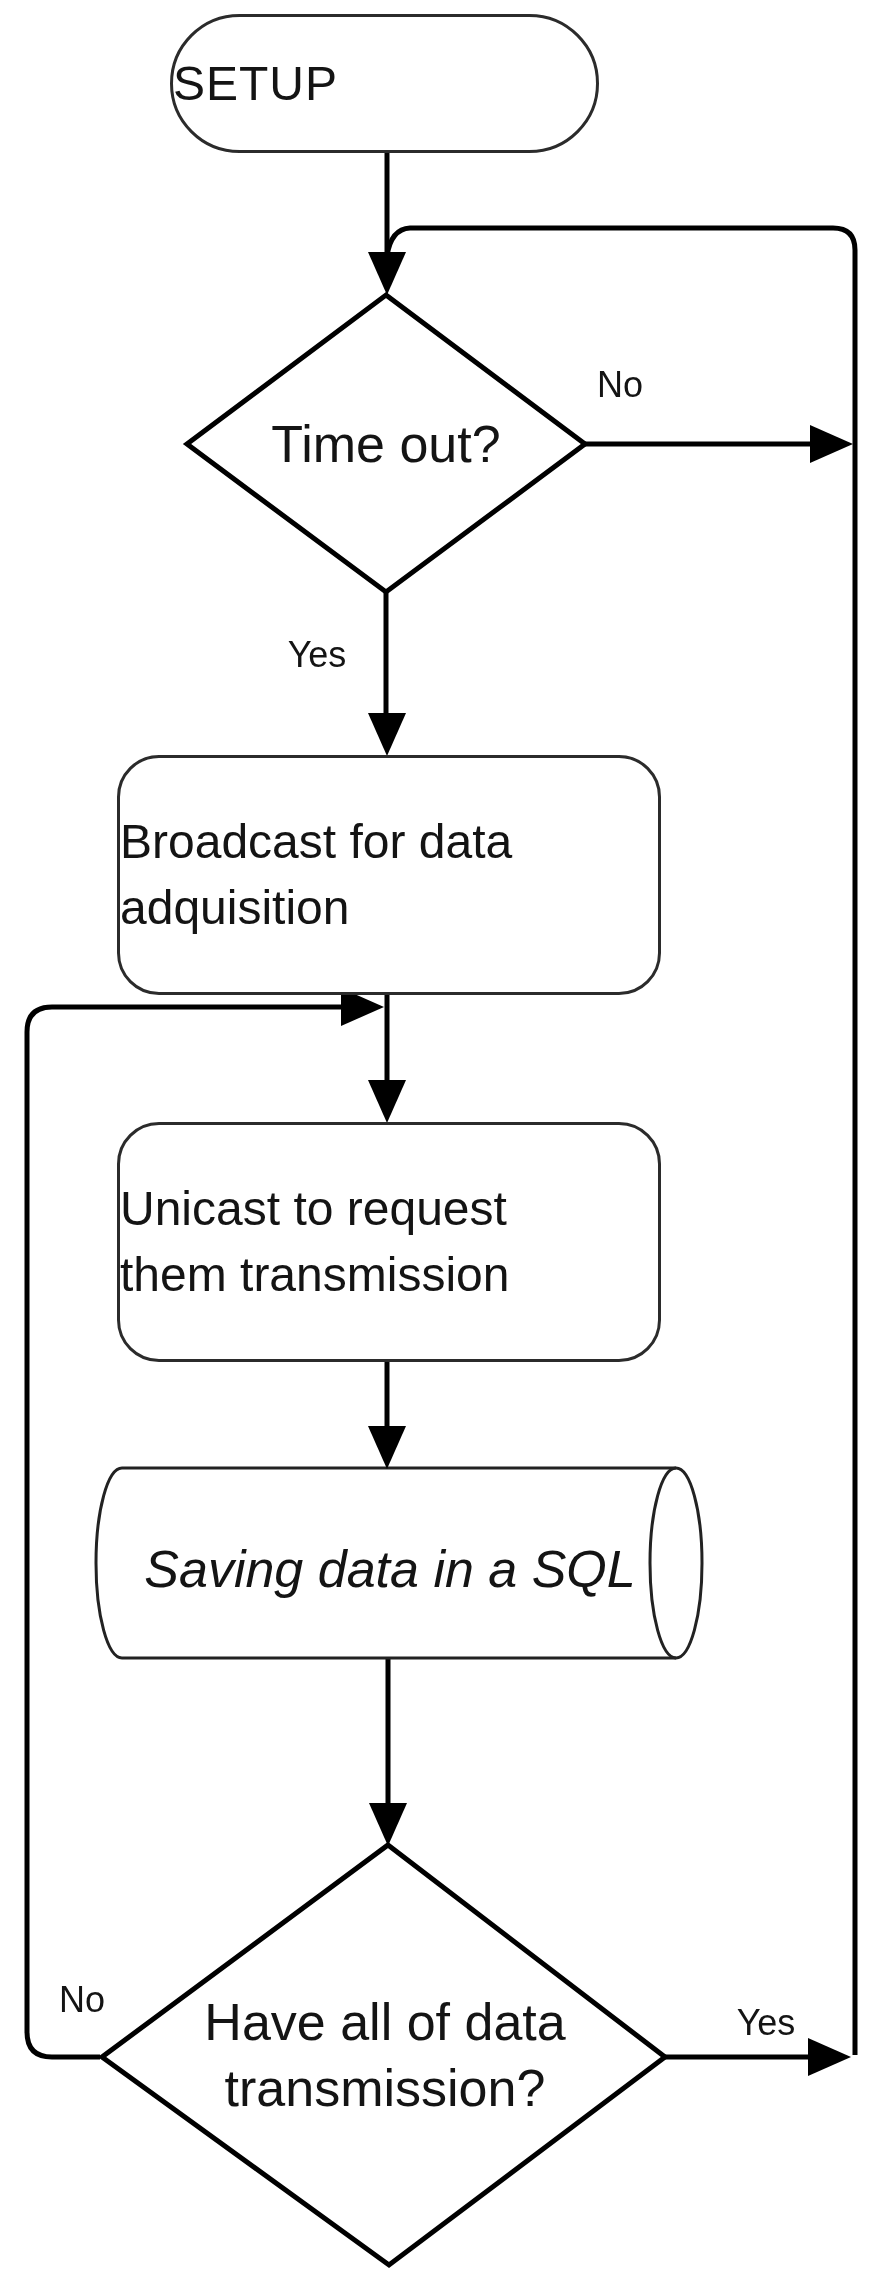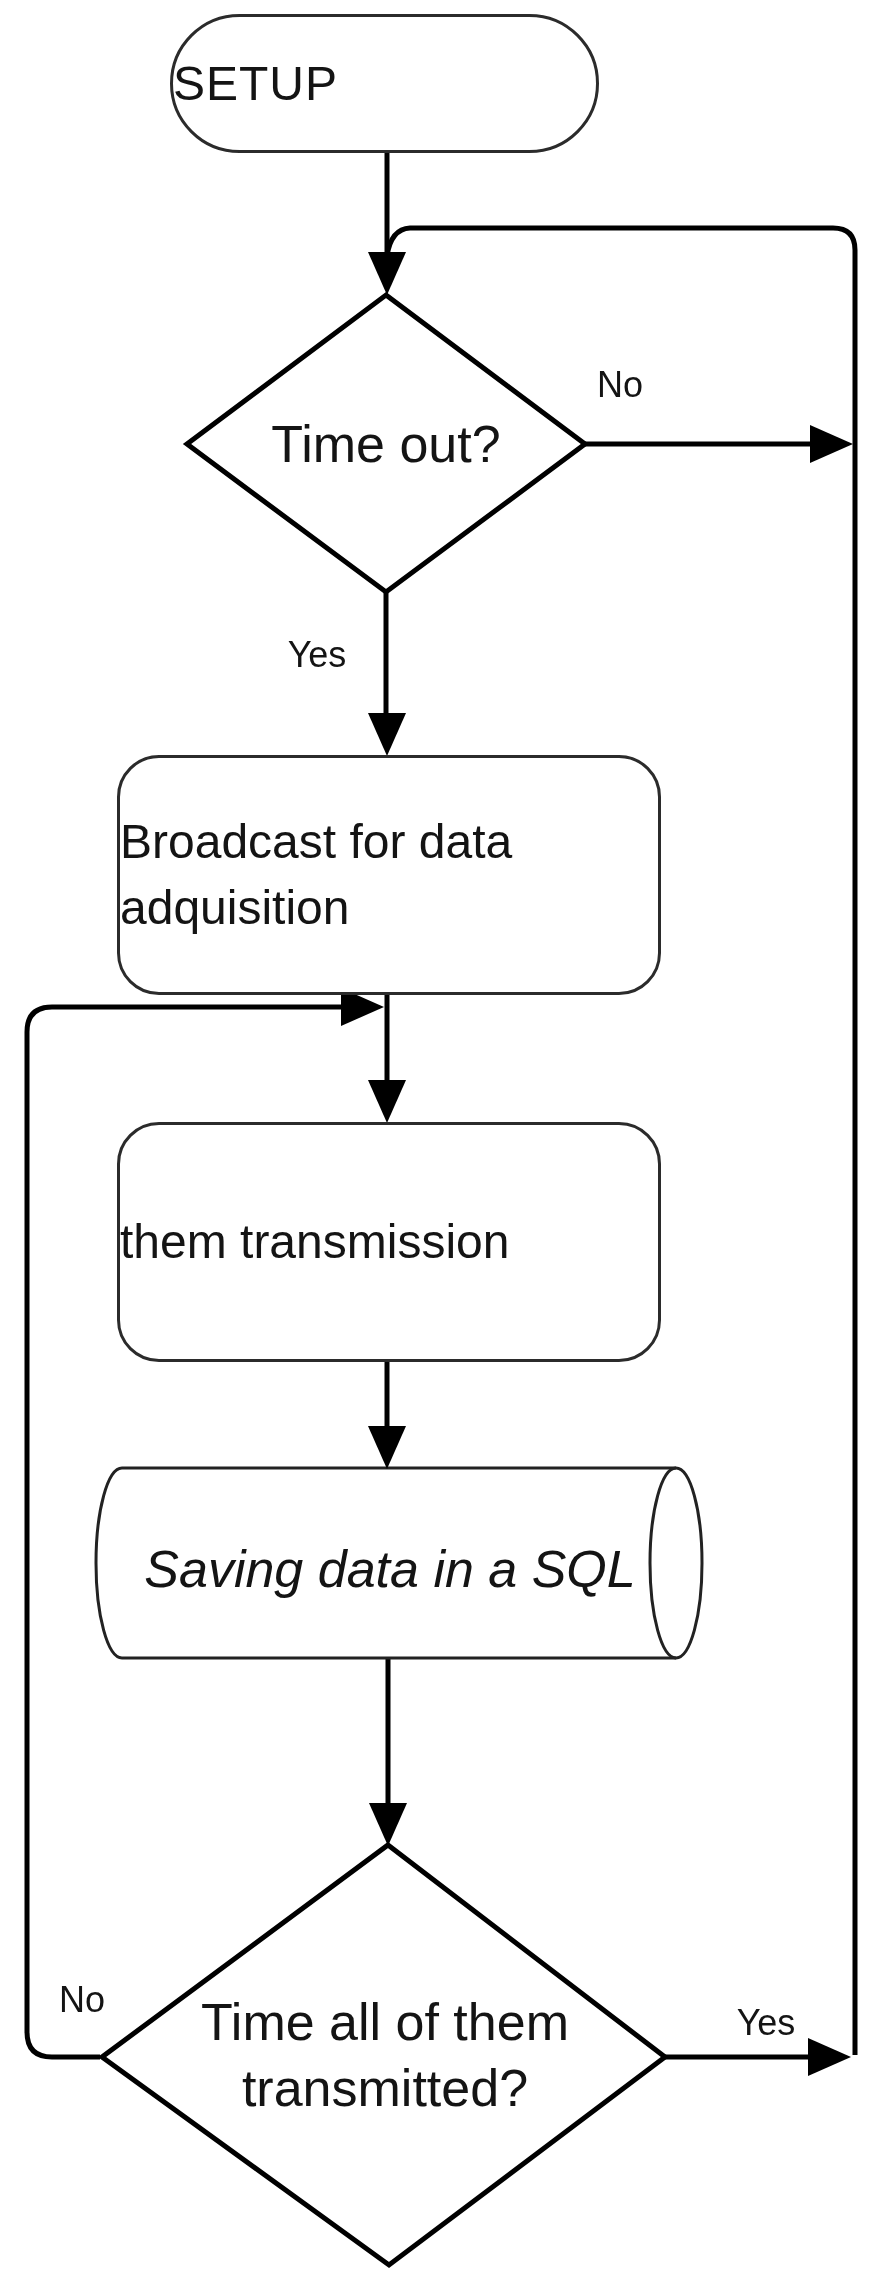--- a/index.html
+++ b/index.html
@@ -103,34 +103,35 @@
   <div class="node terminator">
     <div>SETUP</div>
   </div>
 
   <div class="node process broadcast">
     <div>Broadcast for data</div>
     <div>adquisition</div>
   </div>
 
   <div class="node process unicast">
+    <div>Unicast to request</div>
     <div>them transmission</div>
   </div>
 
   <div class="shape-label lbl-timeout">
     <div>Time out?</div>
   </div>
 
   <div class="shape-label lbl-saving">
     <div>Saving data in a SQL</div>
   </div>
 
   <div class="shape-label lbl-transmitted">
-    <div>Time all of them</div>
-    <div>transmitted?</div>
+    <div>Have all of data</div>
+    <div>transmission?</div>
   </div>
 
   <div class="edge-label lbl-no-top">No</div>
   <div class="edge-label lbl-yes-top">Yes</div>
   <div class="edge-label lbl-no-bottom">No</div>
   <div class="edge-label lbl-yes-bottom">Yes</div>
 
 </div>
 
 </body></html>

